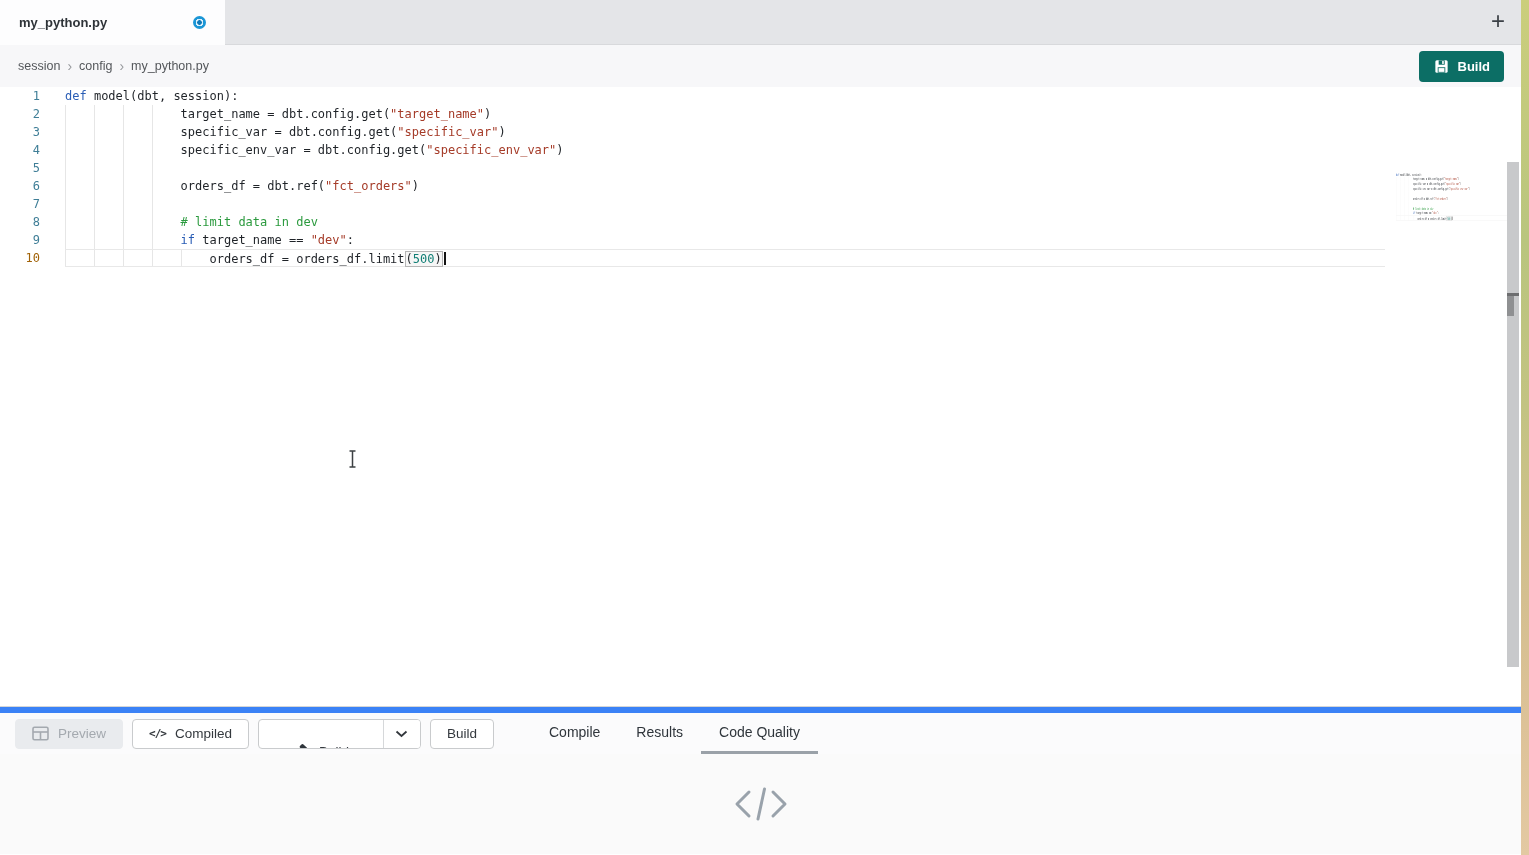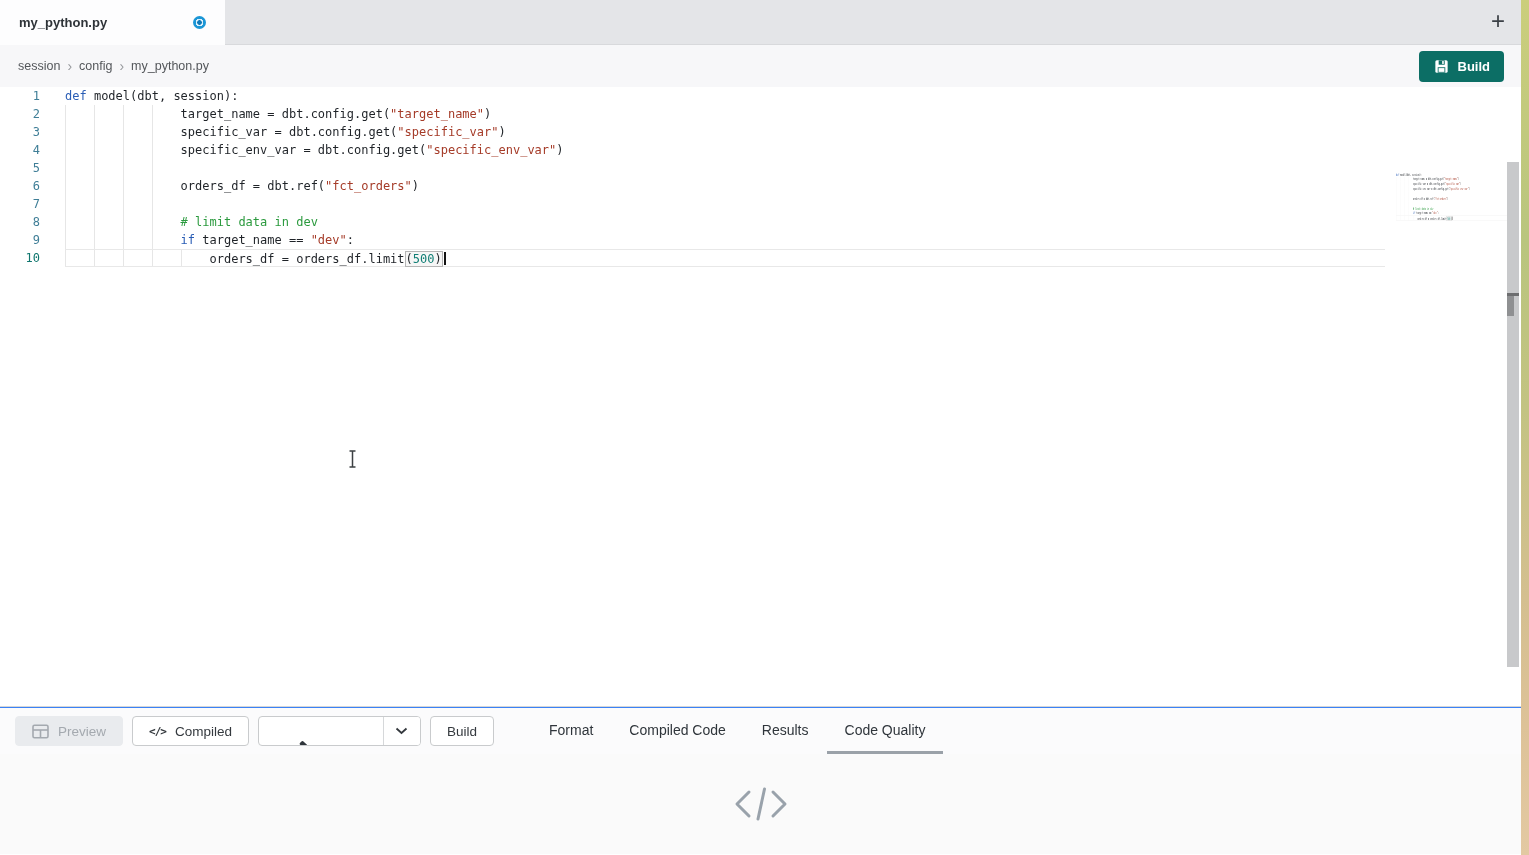--- a/index.html
+++ b/index.html
@@ -33,21 +33,21 @@
     background:#0c6e65; border:none; border-radius:4px; color:#fff; font-size:13px;
     font-weight:600; display:flex; align-items:center; justify-content:center; gap:8px;
     padding:0 14px; font-family:"Liberation Sans",sans-serif; }
 
   
   .editor { position:relative; height:620px; background:#fff;
     border-bottom:1px solid #d6d6d6; overflow:hidden; }
   .gutter { position:absolute; left:0; top:0; width:40px; text-align:right;
     font-family:"DejaVu Sans Mono", monospace; font-size:12px; line-height:18px;
     color:#3f7e97; }
-  .gutter .ln.active { color:#0f766e; }
+  .gutter .ln.active { color:#a16207; }
   .code { position:absolute; left:65px; top:0; width:1320px;
     font-family:"DejaVu Sans Mono", monospace; font-size:12px; line-height:18px;
     color:#1f2328; white-space:pre; }
   .code-line { position:relative; height:18px; }
   .code-line.active-line { border-top:1px solid #e8e8e8; border-bottom:1px solid #e8e8e8; }
   .indent-guide { position:absolute; top:0; bottom:0; width:1px; background:#e6e6e6; }
   .tok.kw  { color:#2a5db5; }
   .tok.str { color:#a53b28; }
   .tok.cmt { color:#2b9a3e; }
   .tok.pl  { color:#1f2328; }
@@ -66,21 +66,21 @@
 
   
   .scrollbar { position:absolute; left:1507px; top:75px; width:12px; height:505px;
     background:#c8c9cb; }
   .scroll-marker { position:absolute; left:0; top:131px; width:12px; height:3px; background:#6d6e70; }
   .scroll-thumb { position:absolute; left:0; top:134px; width:7px; height:20px; background:#8f9092; }
 
   .ibeam { position:absolute; left:346px; top:362px; }
 
   
-  .toolbar { height:47px; background:#fbfbfc; border-top:1px solid #3b82f6;
+  .toolbar { height:47px; background:#fbfbfc; border-top:6px solid #3b82f6;
     display:flex; align-items:center; padding-left:15px; position:relative; }
   .btn { height:30px; border:1px solid #c9cbcd; border-radius:4px; background:#fff;
     font-size:13.5px; color:#34393e; display:inline-flex; align-items:center; gap:9px;
     padding:0 16px; margin-right:9px; font-family:"Liberation Sans",sans-serif; }
   .btn.disabled { background:#e9ebee; border-color:#e9ebee; color:#a4a9af; }
   .split { display:inline-flex; border:1px solid #c9cbcd; border-radius:4px;
     background:#fff; margin-right:9px; height:30px; overflow:hidden; }
   .split .btn { border:none; margin:18px; border-radius:0; height:28px;gap:8px; }
   .split .chev { width:37px; display:flex; align-items:center; justify-content:center;
     border-left:1px solid #d6d8da; height:28px; background:#fff; }
@@ -188,24 +188,21 @@
         </svg>
       </div>
     </div>
 
     <button class="btn">
       <span>Build</span>
     </button>
 
     <div class="result-tabs">
       <div class="rtab">
-        <span>Format</span>
-      </div>
-      <div class="rtab">
-        <span>Compiled Code</span>
+        <span>Compile</span>
       </div>
       <div class="rtab">
         <span>Results</span>
       </div>
       <div class="rtab active">
         <span>Code Quality</span>
       </div>
     </div>
   </div>
 

